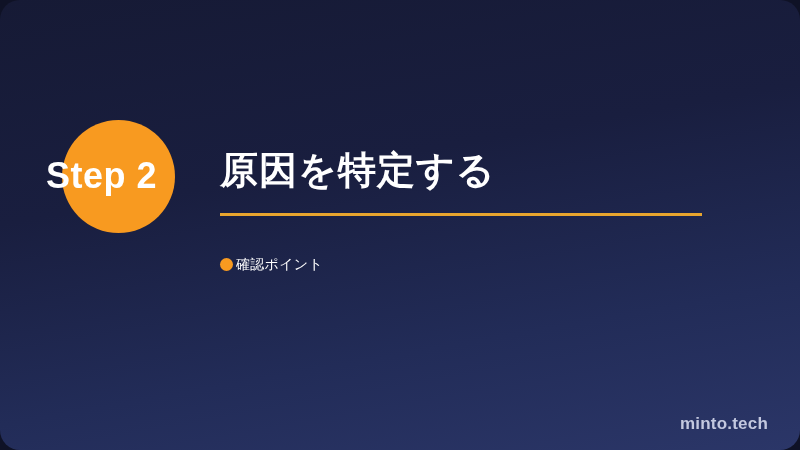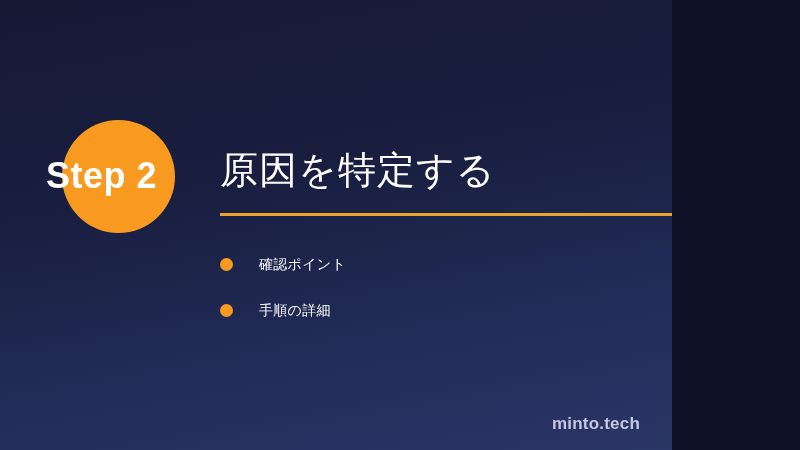--- a/index.html
+++ b/index.html
@@ -6,24 +6,25 @@
     margin: 0;
     padding: 0;
     background: #0f1226;
   }
   body {
     font-family: "Liberation Sans", "DejaVu Sans", sans-serif;
   }
 
   .slide {
     position: relative;
-    width: 672px;
+    width: 800px;
     height: 450px;
     overflow: hidden;
     background: linear-gradient(170deg, #161a35 0%, #191e3f 38%, #222c58 72%, #2b3668 100%);
+    border-radius: 20px;
   }
 
   
   .step-badge {
     position: absolute;
     left: 62px;
     top: 120px;
     width: 113px;
     height: 113px;
     border-radius: 50%;
@@ -44,21 +45,21 @@
     white-space: nowrap;
   }
 
   
   .title {
     position: absolute;
     left: 220px;
     top: 146px;
     color: #ffffff;
     font-size: 38px;
-    font-weight: normal;
+    font-weight: bold;
     line-height: 48px;
     letter-spacing: 1px;
     white-space: nowrap;
   }
 
   
   .rule {
     position: absolute;
     left: 220px;
     top: 213px;
@@ -84,21 +85,21 @@
 
   .bullet-dot {
     width: 13px;
     height: 13px;
     border-radius: 50%;
     background: #f89a20;
     flex: 0 0 auto;
   }
 
   .bullet-text {
-    margin-left: 26px;
+    margin-left: 3px;
     color: #ffffff;
     font-size: 14px;
     line-height: 18px;
     letter-spacing: 0.3px;
     white-space: nowrap;
   }
 
   
   .watermark {
     position: absolute;
@@ -123,23 +124,19 @@
 
   <div class="rule"></div>
 
   <div class="bullets">
 
     <div class="bullet-row">
       <span class="bullet-dot"></span>
       <span class="bullet-text">確認ポイント</span>
     </div>
 
-    <div class="bullet-row">
-      <span class="bullet-dot"></span>
-      <span class="bullet-text">手順の詳細</span>
-    </div>
 
 
   </div>
 
   <div class="watermark">minto.tech</div>
 
 </div>
 
 </body></html>

